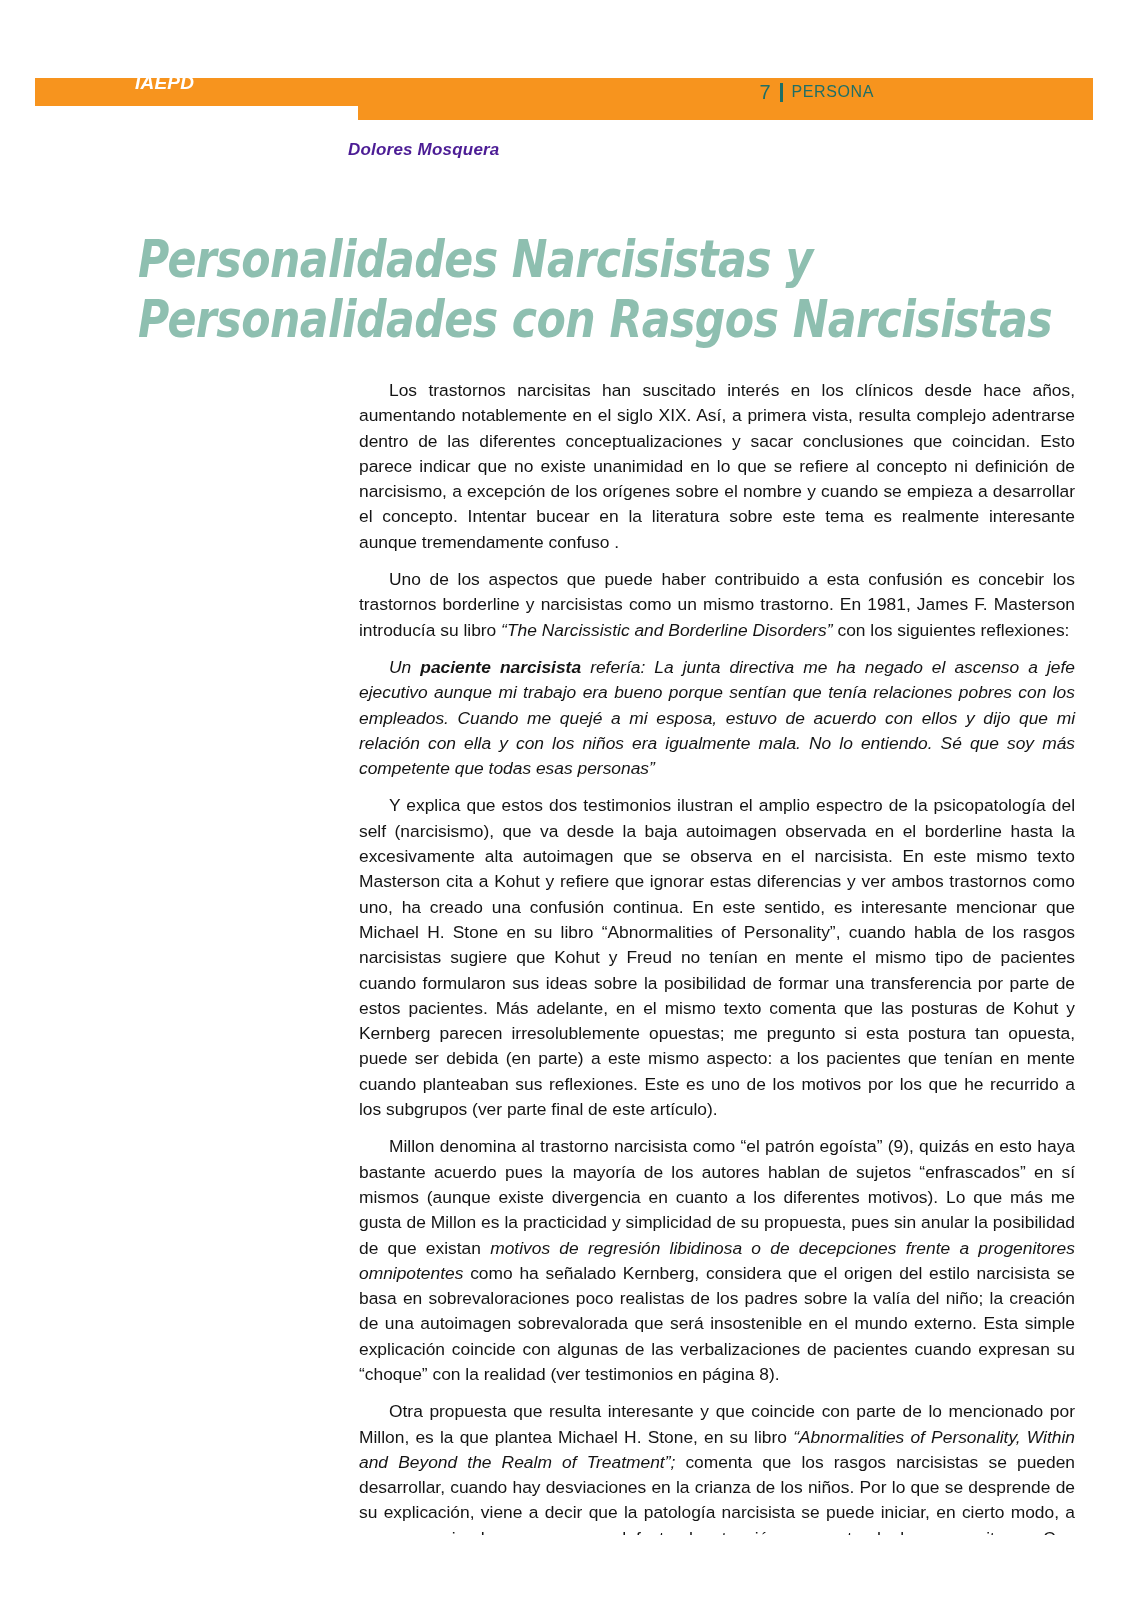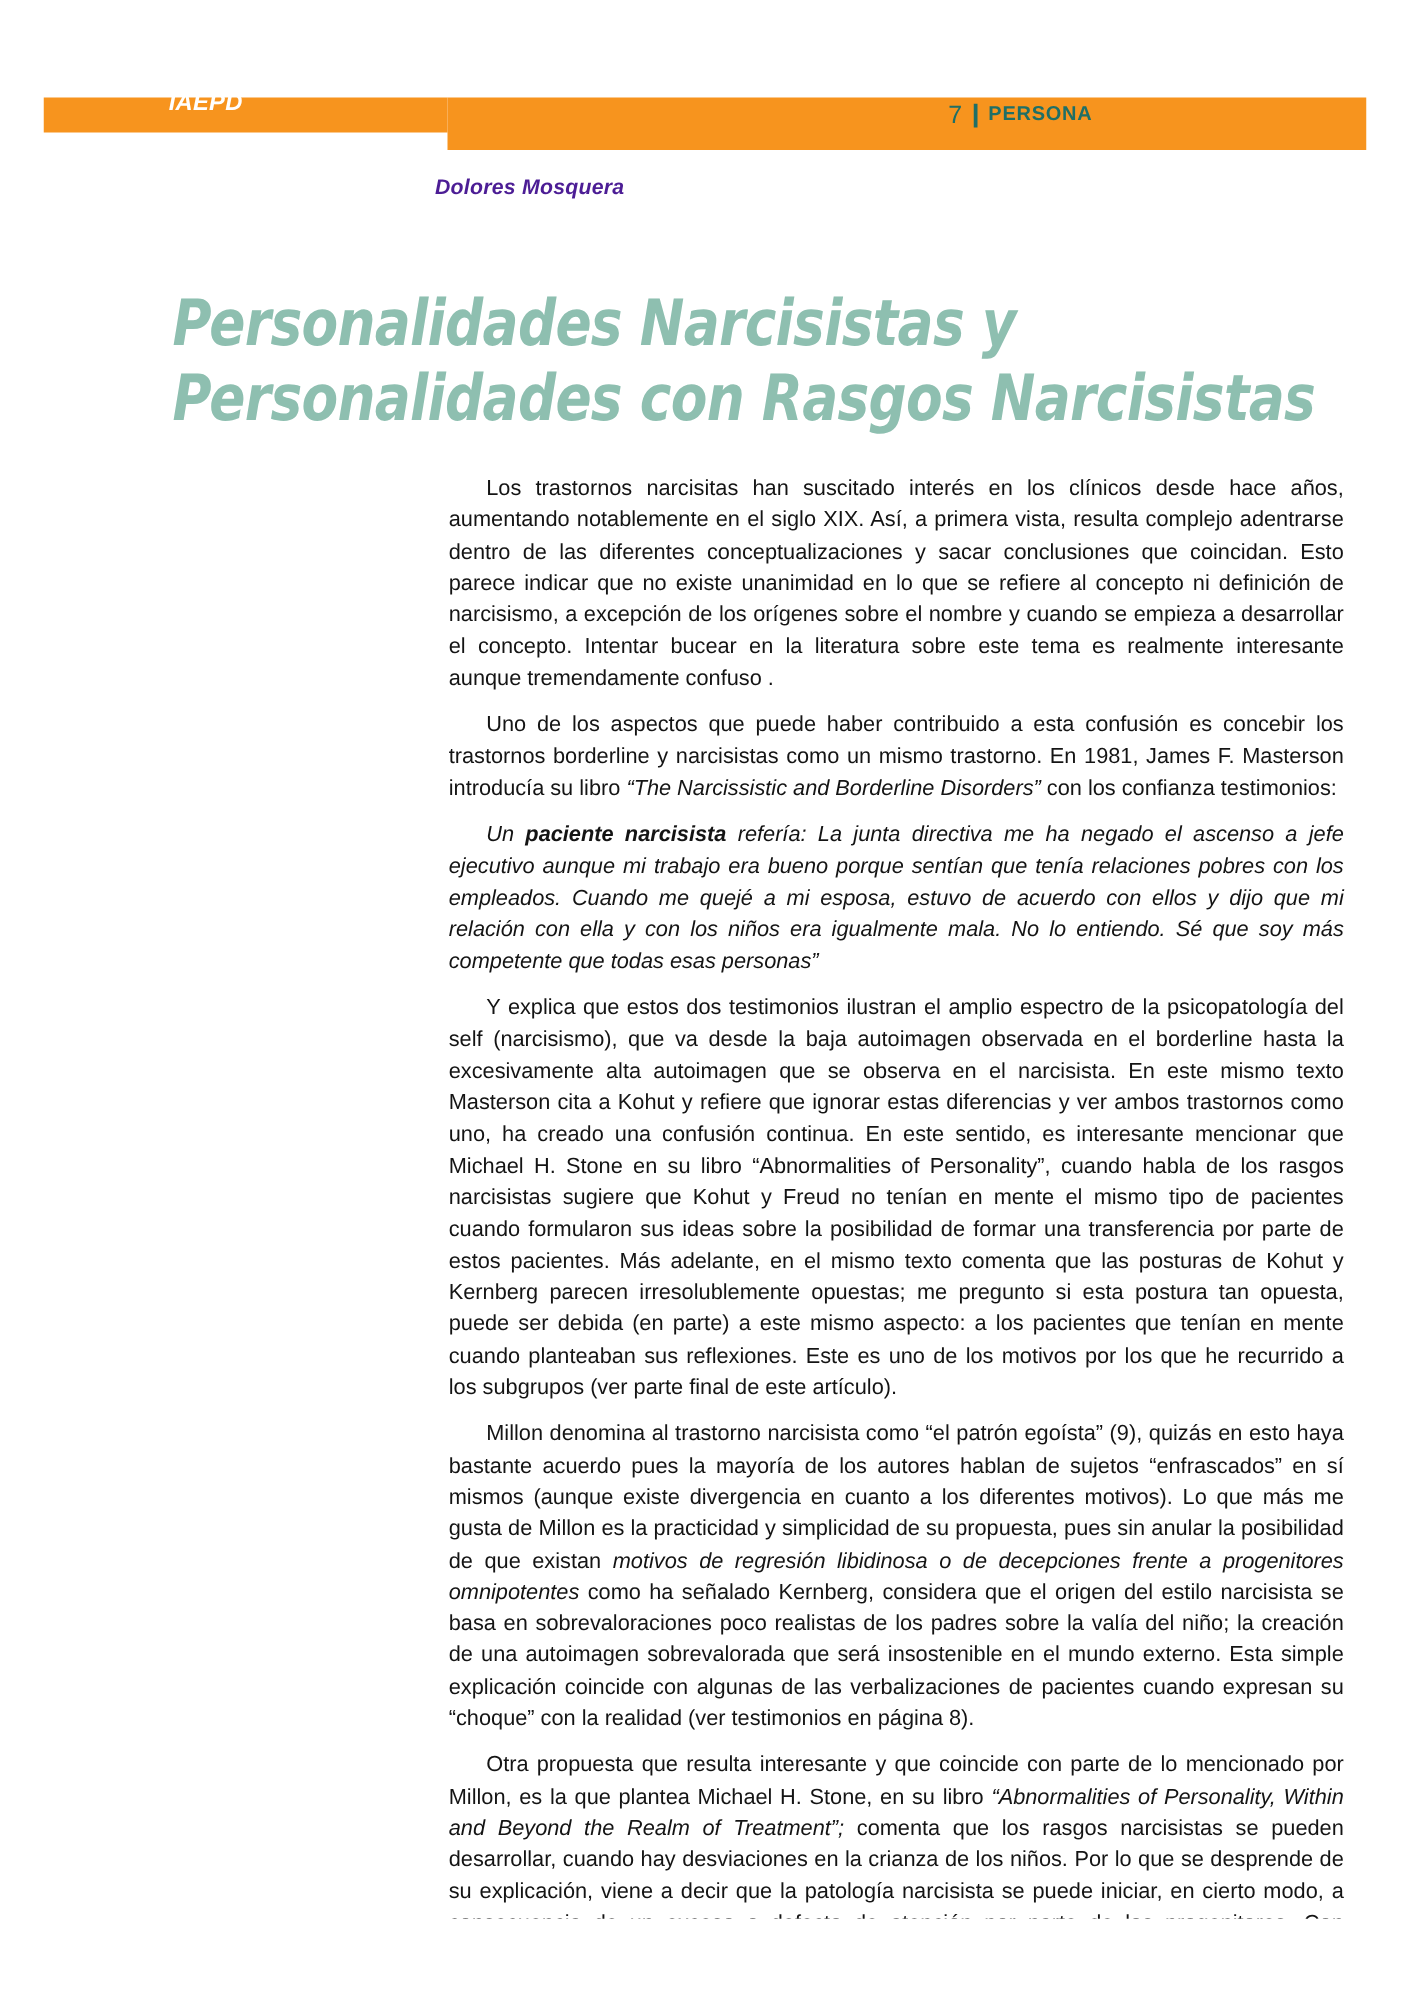--- a/index.html
+++ b/index.html
@@ -68,21 +68,21 @@
     line-height: 1;
   }
   .band-divider {
     display: inline-block;
     width: 3px;
     height: 19px;
     background: #1F6F66;
   }
   .section-name {
     font-size: 16px;
-    font-weight: 700;
+    font-weight: 400;
     letter-spacing: 0.6px;
     line-height: 1;
   }
 
   
   .byline {
     position: absolute;
     left: 348px;
     top: 140px;
     font-size: 17px;
@@ -160,21 +160,21 @@
 
 <h1 class="doc-title">
   <span class="title-line">Personalidades Narcisistas y</span>
   <span class="title-line">Personalidades con Rasgos Narcisistas</span>
 </h1>
 
 <div class="body-column">
 
   <p><span>Los trastornos narcisitas han suscitado interés en los clínicos desde hace años, aumentando notablemente en el siglo XIX. Así, a primera vista, resulta complejo adentrarse dentro de las diferentes conceptualizaciones y sacar conclusiones que coincidan. Esto parece indicar que no existe unanimidad en lo que se refiere al concepto ni definición de narcisismo, a excepción de los orígenes sobre el nombre y cuando se empieza a desarrollar el concepto. Intentar bucear en la literatura sobre este tema es realmente interesante aunque tremendamente confuso .</span></p>
 
-  <p><span>Uno de los aspectos que puede haber contribuido a esta confusión es concebir los trastornos borderline y narcisistas como un mismo trastorno. En 1981, James F. Masterson introducía su libro </span><em>“The Narcissistic and Borderline Disorders”</em><span> con los confianza testimonios:</span></p>
+  <p><span>Uno de los aspectos que puede haber contribuido a esta confusión es concebir los trastornos borderline y narcisistas como un mismo trastorno. En 1981, James F. Masterson introducía su libro </span><em>“The Narcissistic and Borderline Disorders”</em><span> con los siguientes reflexiones:</span></p>
 
 
   <p class="quote"><span>Un </span><span class="bi">paciente narcisista</span><span> refería: La junta directiva me ha negado el ascenso a jefe ejecutivo aunque mi trabajo era bueno porque sentían que tenía relaciones pobres con los empleados. Cuando me quejé a mi esposa, estuvo de acuerdo con ellos y dijo que mi relación con ella y con los niños era igualmente mala. No lo entiendo. Sé que soy más competente que todas esas personas”</span></p>
 
   <p><span>Y explica que estos dos testimonios ilustran el amplio espectro de la psicopatología del self (narcisismo), que va desde la baja autoimagen observada en el borderline hasta la excesivamente alta autoimagen que se observa en el narcisista. En este mismo texto Masterson cita a Kohut y refiere que ignorar estas diferencias y ver ambos trastornos como uno, ha creado una confusión continua. En este sentido, es interesante mencionar que Michael H. Stone en su libro “Abnormalities of Personality”, cuando habla de los rasgos narcisistas sugiere que Kohut y Freud no tenían en mente el mismo tipo de pacientes cuando formularon sus ideas sobre la posibilidad de formar una transferencia por parte de estos pacientes. Más adelante, en el mismo texto comenta que las posturas de Kohut y Kernberg parecen irresolublemente opuestas; me pregunto si esta postura tan opuesta, puede ser debida (en parte) a este mismo aspecto: a los pacientes que tenían en mente cuando planteaban sus reflexiones. Este es uno de los motivos por los que he recurrido a los subgrupos (ver parte final de este artículo).</span></p>
 
   <p><span>Millon denomina al trastorno narcisista como “el patrón egoísta” (9), quizás en esto haya bastante acuerdo pues la mayoría de los autores hablan de sujetos “enfrascados” en sí mismos (aunque existe divergencia en cuanto a los diferentes motivos). Lo que más me gusta de Millon es la practicidad y simplicidad de su propuesta, pues sin anular la posibilidad de que existan </span><em>motivos de regresión libidinosa o de decepciones frente a progenitores omnipotentes</em><span> como ha señalado Kernberg, considera que el origen del estilo narcisista se basa en sobrevaloraciones poco realistas de los padres sobre la valía del niño; la creación de una autoimagen sobrevalorada que será insostenible en el mundo externo. Esta simple explicación coincide con algunas de las verbalizaciones de pacientes cuando expresan su “choque” con la realidad (ver testimonios en página 8).</span></p>
 
   <p><span>Otra propuesta que resulta interesante y que coincide con parte de lo mencionado por Millon, es la que plantea Michael H. Stone, en su libro </span><em>“Abnormalities of Personality, Within and Beyond the Realm of Treatment”;</em><span> comenta que los rasgos narcisistas se pueden desarrollar, cuando hay desviaciones en la crianza de los niños. Por lo que se desprende de su explicación, viene a decir que la patología narcisista se puede iniciar, en cierto modo, a consecuencia de un exceso o defecto de atención por parte de los progenitores. Con </span><em>desviaciones</em><span> se refiere a comportamientos que se sitúan en</span></p>
 

